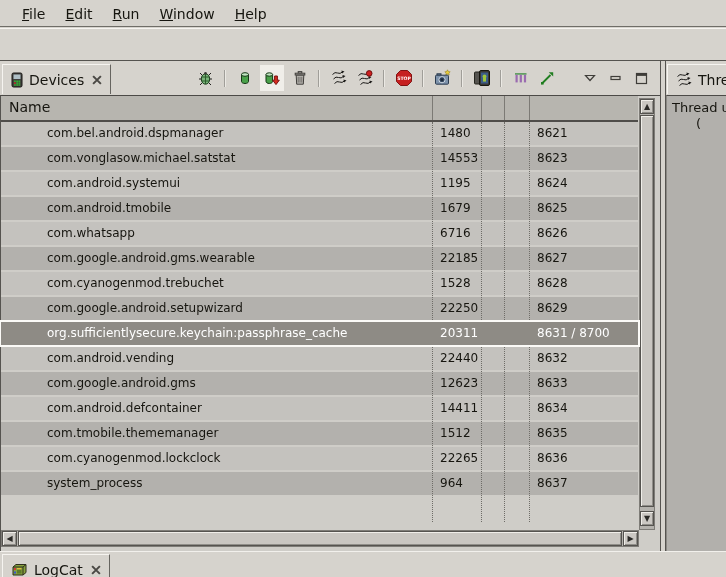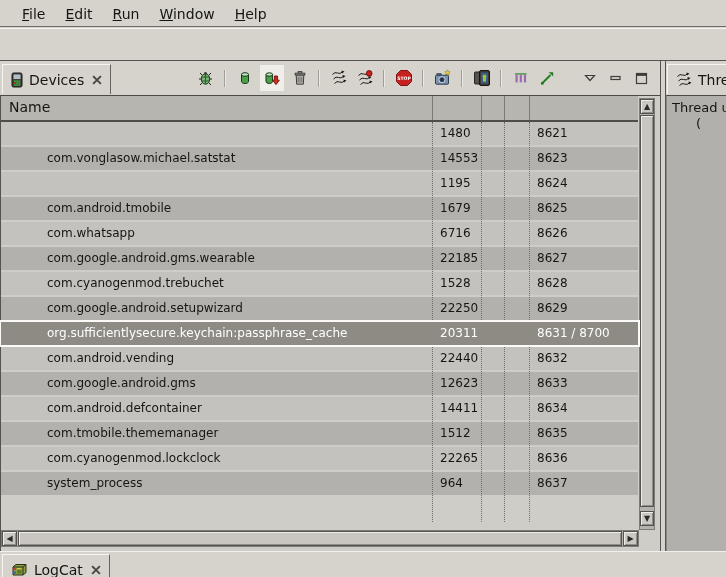--- a/index.html
+++ b/index.html
@@ -332,29 +332,31 @@
           <span class="hsep" style="left:503px"></span>
           <span class="hsep" style="left:528px"></span>
         </div>
 
         <div class="tbody" id="tbody">
           <div class="colsep" style="left:431px"></div>
           <div class="colsep" style="left:480px"></div>
           <div class="colsep" style="left:503px"></div>
           <div class="colsep" style="left:528px"></div>
         <div class="row light">
+    <span class="cell name">com.bel.android.dspmanager</span>
     <span class="cell pid">1480</span>
     <span class="cell port">8621</span>
   </div>
             <div class="row dark">
     <span class="cell name">com.vonglasow.michael.satstat</span>
     <span class="cell pid">14553</span>
     <span class="cell port">8623</span>
   </div>
             <div class="row light">
+    <span class="cell name">com.android.systemui</span>
     <span class="cell pid">1195</span>
     <span class="cell port">8624</span>
   </div>
             <div class="row dark">
     <span class="cell name">com.android.tmobile</span>
     <span class="cell pid">1679</span>
     <span class="cell port">8625</span>
   </div>
             <div class="row light">
     <span class="cell name">com.whatsapp</span>

